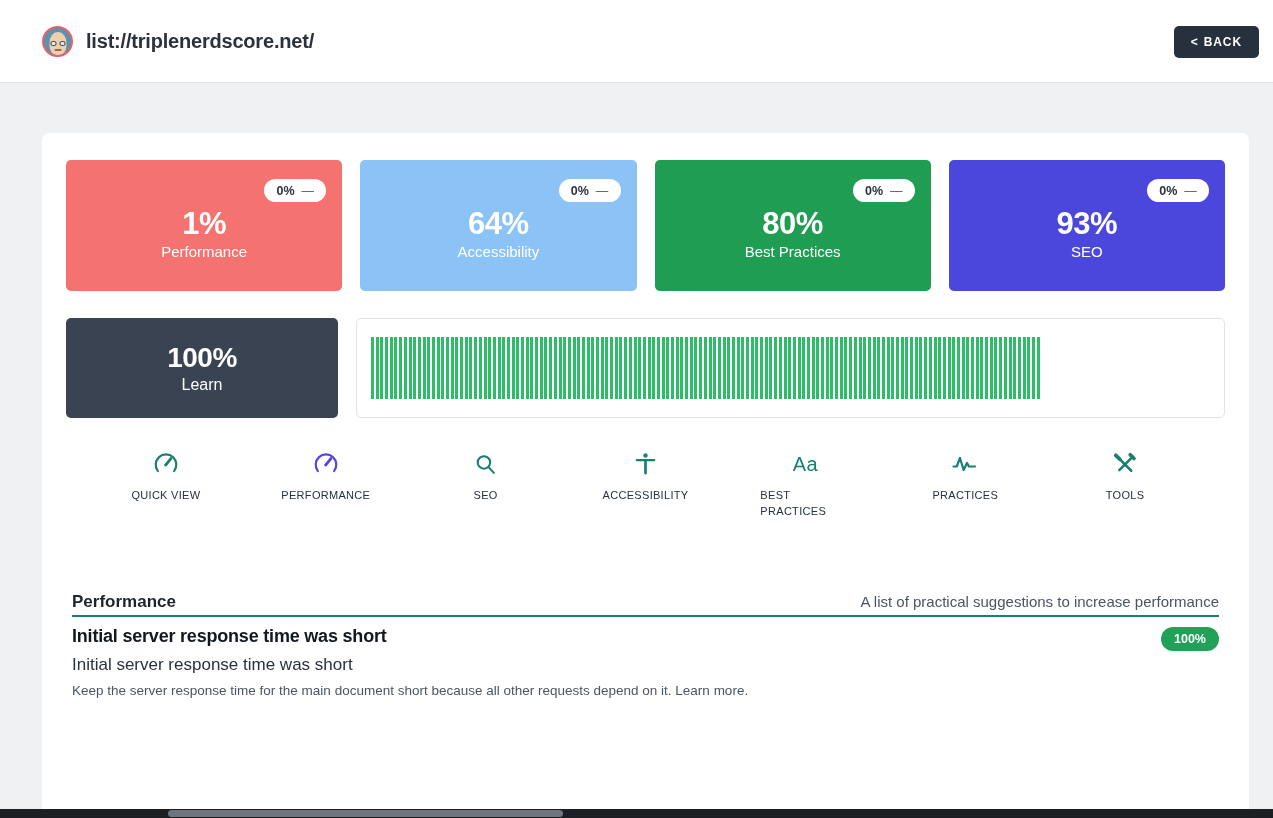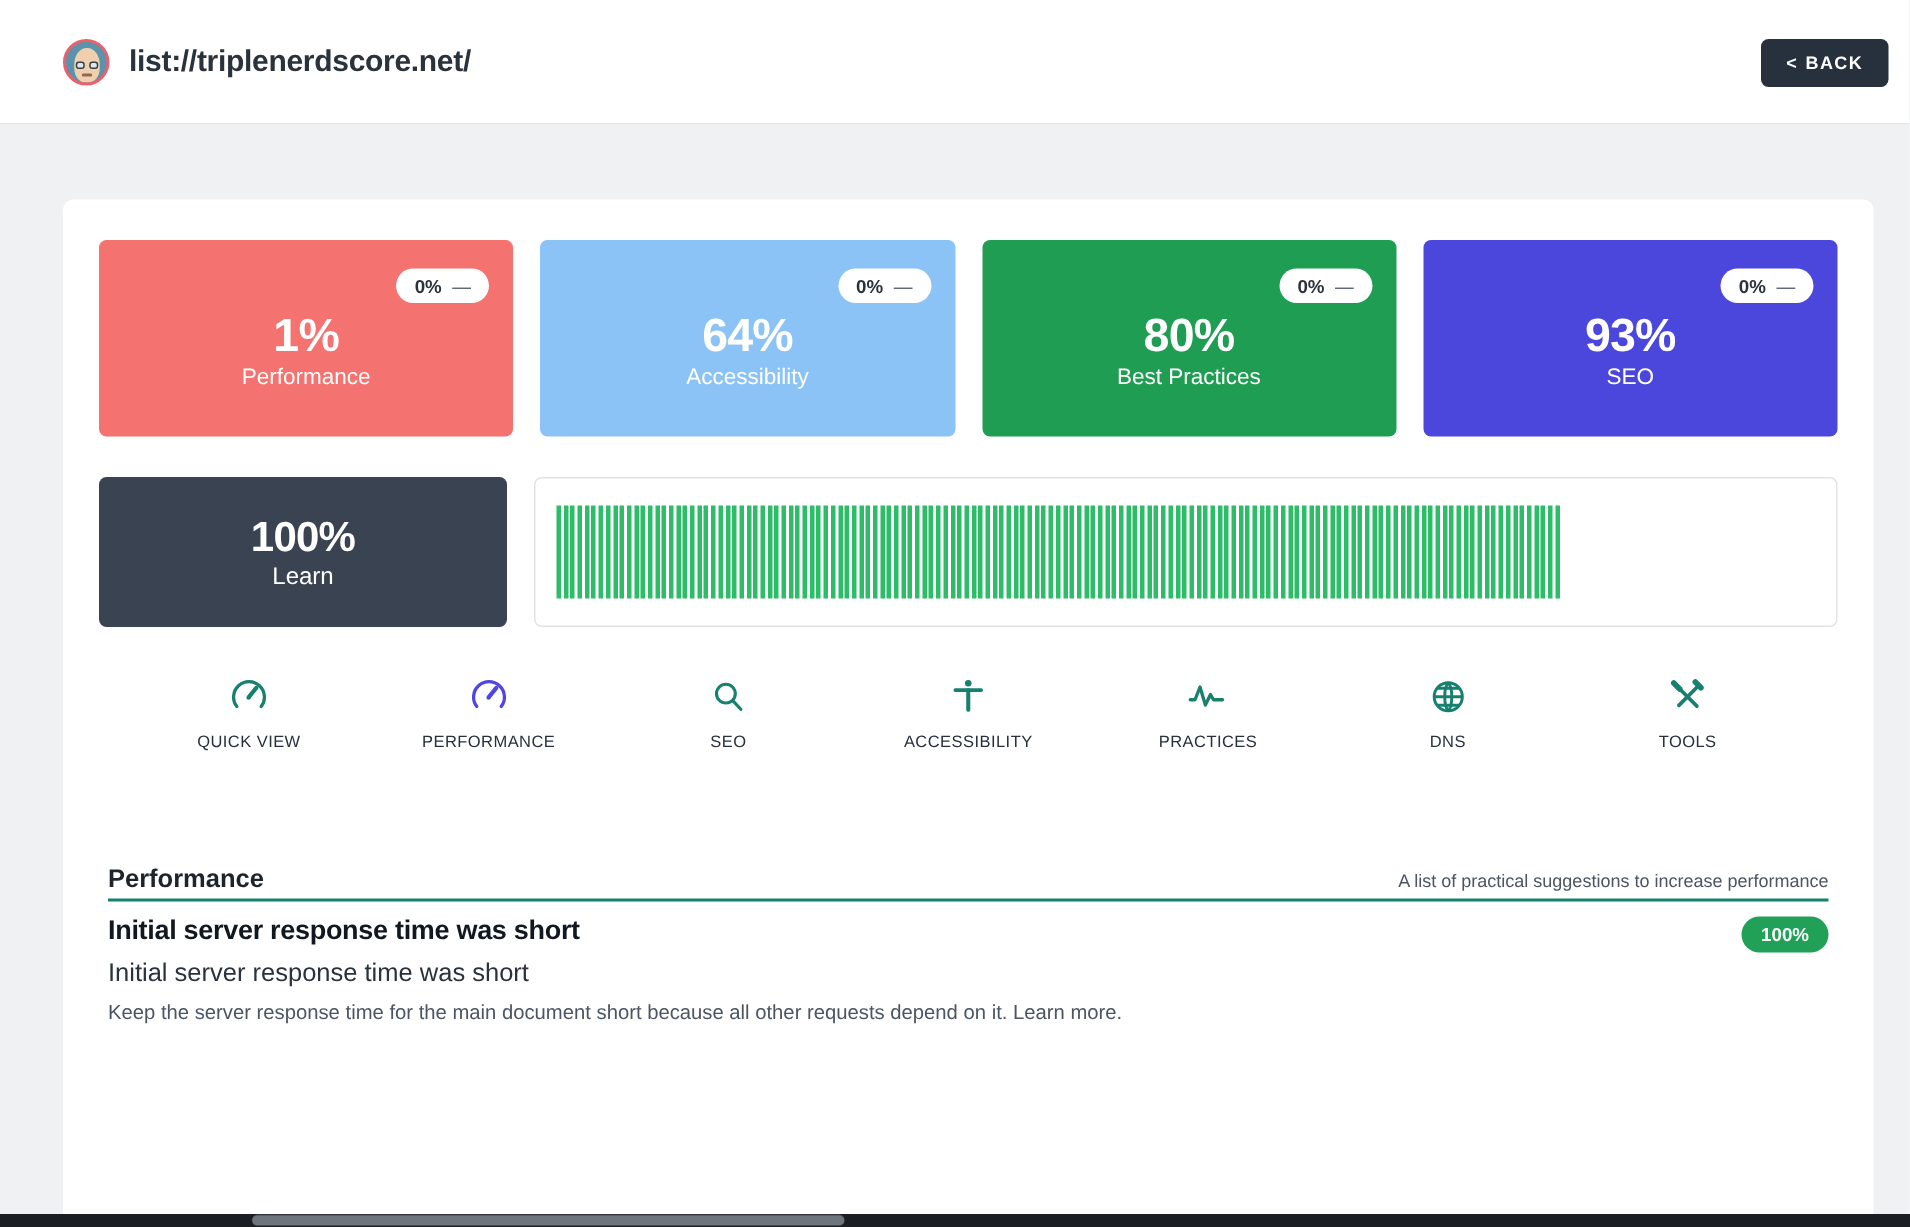--- a/index.html
+++ b/index.html
@@ -149,21 +149,21 @@
   }
 
   
   .perf { margin-top: 73px; padding: 0 6px; }
   .perf-head {
     display: flex; align-items: flex-end; justify-content: space-between;
     border-bottom: 2px solid #17806e;
     padding-bottom: 3px;
   }
   .perf-head .h { font-size: 17px; font-weight: bold; color: #1d242c; }
-  .perf-head .sub { font-size: 12px; color: #4b5563; padding-bottom: 2px; }
+  .perf-head .sub { font-size: 15px; color: #4b5563; padding-bottom: 2px; }
 
   .audit { position: relative; padding-top: 9px; }
   .audit .pill {
     position: absolute; right: 0; top: 10px;
     background: #21a157; color: #fff;
     border-radius: 12px; height: 24px; padding: 0 13px;
     display: flex; align-items: center;
     font-size: 12.5px; font-weight: bold;
   }
   .audit .t1 { font-size: 18px; font-weight: bold; color: #111820; letter-spacing: -0.2px; }
@@ -433,40 +433,36 @@
         <span class="ico">
           <svg width="25" height="25" viewBox="0 0 24 24" fill="#17806e">
             <circle cx="12" cy="3.3" r="2.1"></circle>
             <rect x="2.6" y="6.6" width="18.8" height="2.3" rx="1.1"></rect>
             <rect x="10.7" y="6.6" width="2.6" height="15" rx="1.1"></rect>
           </svg>
         </span>
         <span class="cap">ACCESSIBILITY</span>
       </div>
 
+      <div class="goto-item">
+        <span class="ico">
+          <span style="font-size:20px;color:#17806e;font-family:'Liberation Sans',sans-serif;letter-spacing:0.5px;">Aa</span>
+        </span>
+        <span class="cap">BEST PRACTICES</span>
+      </div>
 
       <div class="goto-item">
         <span class="ico">
           <svg width="26" height="22" viewBox="0 0 26 22" fill="none" stroke="#17806e" stroke-width="2.2" stroke-linecap="round" stroke-linejoin="round">
             <path d="M1.5 13.5h3.2L8 5l3.6 12L15 10l2 3.5h6"></path>
           </svg>
         </span>
         <span class="cap">PRACTICES</span>
       </div>
 
-      <div class="goto-item">
-        <span class="ico">
-          <svg width="25" height="25" viewBox="0 0 24 24" fill="none" stroke="#17806e" stroke-width="1.9">
-            <circle cx="12" cy="12" r="9"></circle>
-            <path d="M3 12h18M12 3c3 3.2 3 14.6 0 18M12 3C9 6.2 9 17.6 12 21"></path>
-            <path d="M4.8 6.6h14.4M4.8 17.4h14.4"></path>
-          </svg>
-        </span>
-        <span class="cap">DNS</span>
-      </div>
 
       <div class="goto-item">
         <span class="ico">
           <svg width="26" height="25" viewBox="0 0 24 24" fill="none" stroke="#17806e" stroke-width="2.4" stroke-linecap="round">
             <path d="M4.5 4.5 18 18"></path>
             <path d="M19.5 4.5 6.5 17.5"></path>
             <path d="M3.2 3.2 7 7" stroke-width="3.6"></path>
             <path d="M17 2.6l3.6 3.6" stroke-width="3.6"></path>
           </svg>
         </span>

